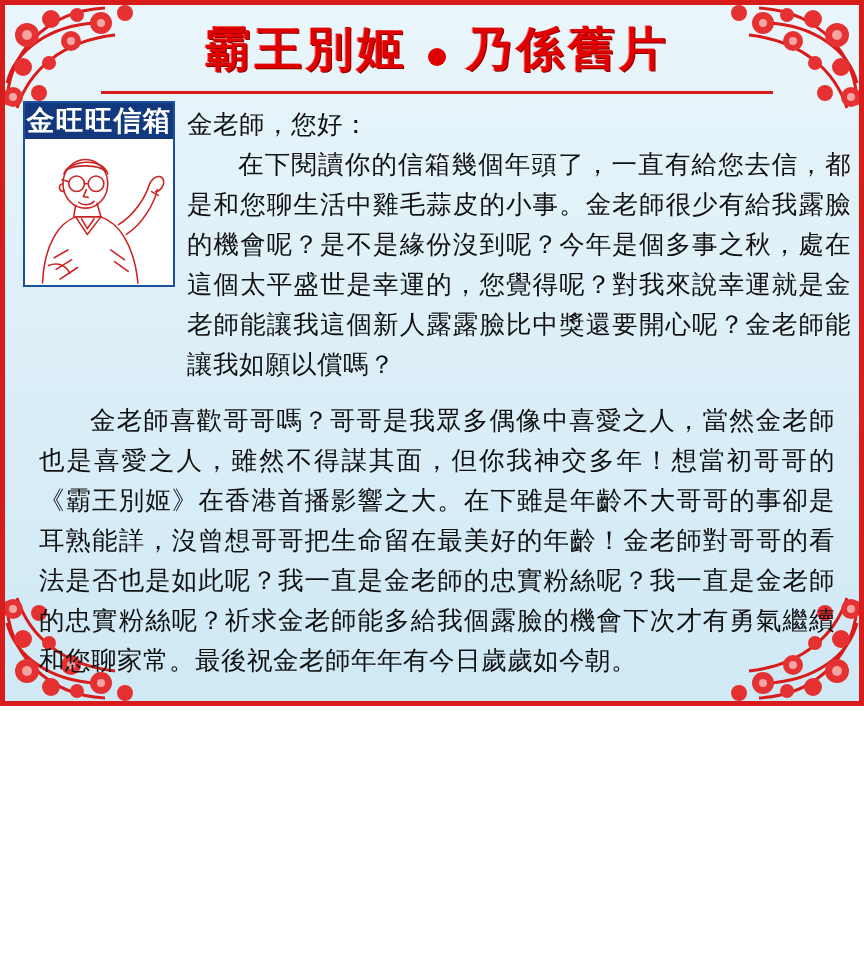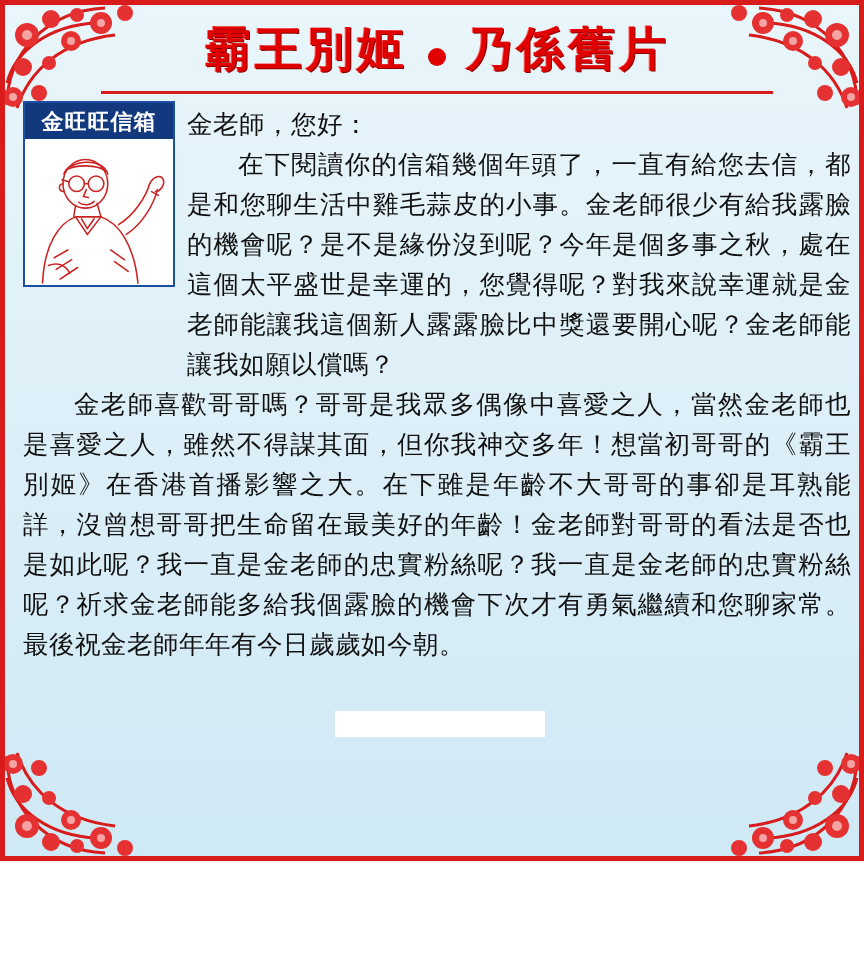--- a/index.html
+++ b/index.html
@@ -9,21 +9,21 @@
   body {
     width: 864px;
     height: 959px;
     background: #ffffff;
     font-family: "Liberation Serif", "DejaVu Serif", serif;
     overflow: hidden;
   }
   .page {
     position: relative;
     width: 864px;
-    height: 861px;
+    height: 706px;
     box-sizing: border-box;
     background:
       linear-gradient(180deg, #e9f6fb 0%, #dff0f8 40%, #cfe9f5 100%);
     border: 5px solid #d81b1b;
     overflow: hidden;
   }
   
   .corner {
     position: absolute;
     width: 150px;
@@ -87,21 +87,21 @@
     box-sizing: border-box;
     z-index: 3;
     overflow: hidden;
   }
   .masthead .mh-band {
     height: 36px;
     background: #12387e;
     color: #ffffff;
     font-family: "DejaVu Serif", "Liberation Serif", serif;
     font-weight: bold;
-    font-size: 22px;
+    font-size: 28px;
     line-height: 36px;
     text-align: center;
     letter-spacing: 1px;
   }
   .masthead .mh-art {
     position: relative;
     height: 146px;
     background: #ffffff;
   }
   .masthead .mh-art svg { display:block; width:100%; height:100%; }
@@ -133,21 +133,21 @@
     left: 18px;
     width: 828px;
     z-index: 2;
     color: #111111;
     font-size: 25.5px;
     line-height: 40px;
     letter-spacing: 0.5px;
     text-align: justify;
     text-justify: inter-character;
   }
-  .letter2 p { margin: 0; font-family: Liberation Serif, serif; }
+  .letter2 p { margin: 16px; font-family: Liberation Serif, serif; }
 
   
   .reply {
     position: absolute;
     top: 722px;
     left: 18px;
     width: 828px;
     z-index: 2;
     color: #111111;
     font-size: 24px;

